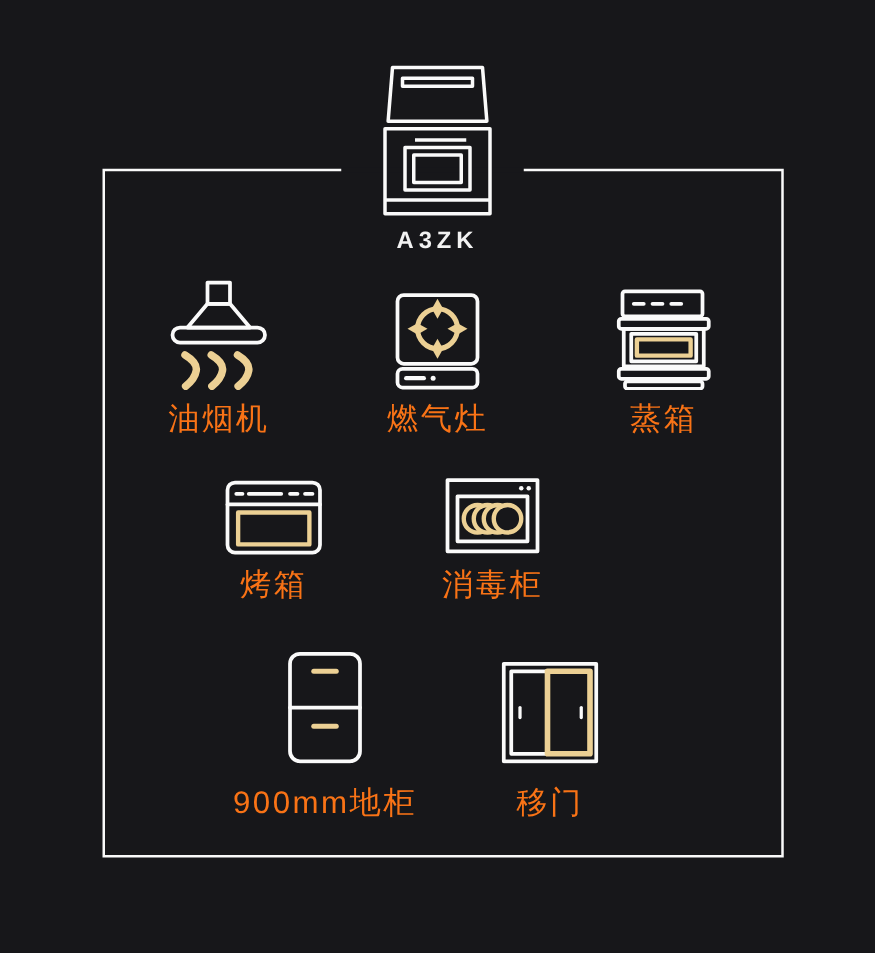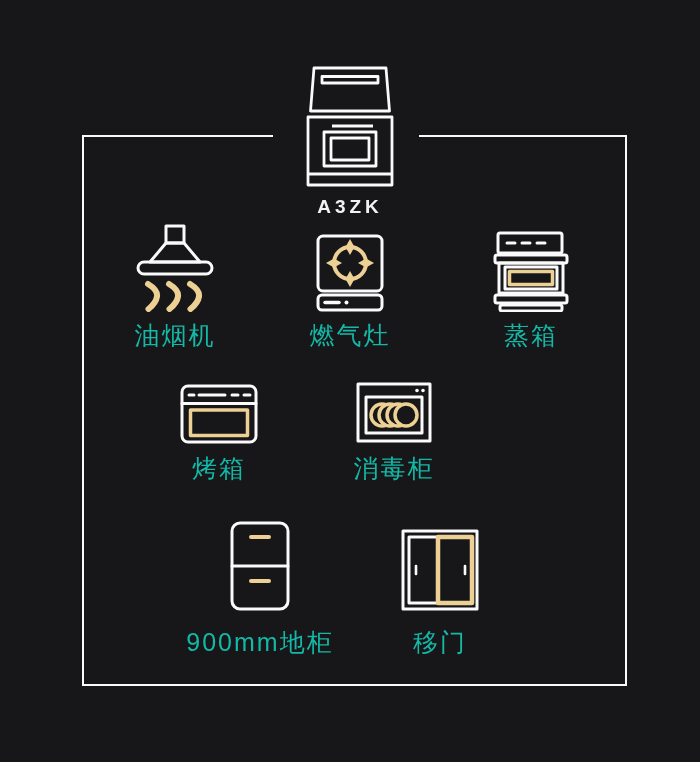--- a/index.html
+++ b/index.html
@@ -11,28 +11,28 @@
     position:absolute;left:82px;top:135px;width:541px;height:547px;
     border:2px solid #fafafa;
   }
   .frame-gap{
     position:absolute;left:189px;top:-3px;width:146px;height:4px;background:#17171a;
   }
   .item{
     position:absolute;width:180px;display:flex;flex-direction:column;align-items:center;
   }
   .icon-slot{display:flex;align-items:flex-end;justify-content:center;}
-  .r0{left:260px;top:67px;}  .r0 .icon-slot{height:120px;}
+  .r0{left:260px;top:53px;}  .r0 .icon-slot{height:120px;}
   .r1{top:224px;}            .r1 .icon-slot{height:88px;}
   .r2{top:380px;padding-left:44px;}            .r2 .icon-slot{height:64px;}
   .r3{top:521px;}            .r3 .icon-slot{height:90px;}
   .c1{left:85px;} .c2{left:260px;} .c3{left:441px;}
   .r3c1{left:170px;} .r3c2{left:350px;}
   .label{
-    margin-top:10px;color:#14b8a6;font-size:25px;font-weight:500;
+    margin-top:10px;color:#f97316;font-size:25px;font-weight:500;
     letter-spacing:2px;line-height:1.1;white-space:nowrap;
   }
   .r2 .label{margin-top:11px;}
   .r3 .label{margin-top:18px;}
   .model-label{
     margin-top:9px;color:#f2f2f2;font-size:19px;font-weight:700;letter-spacing:4px;
   }
   svg{display:block;}
   .ln{fill:none;stroke:#fafafa;stroke-width:3;stroke-linejoin:round;stroke-linecap:round;}
   .ln-thin{fill:none;stroke:#fafafa;stroke-width:2.8;stroke-linejoin:round;}

